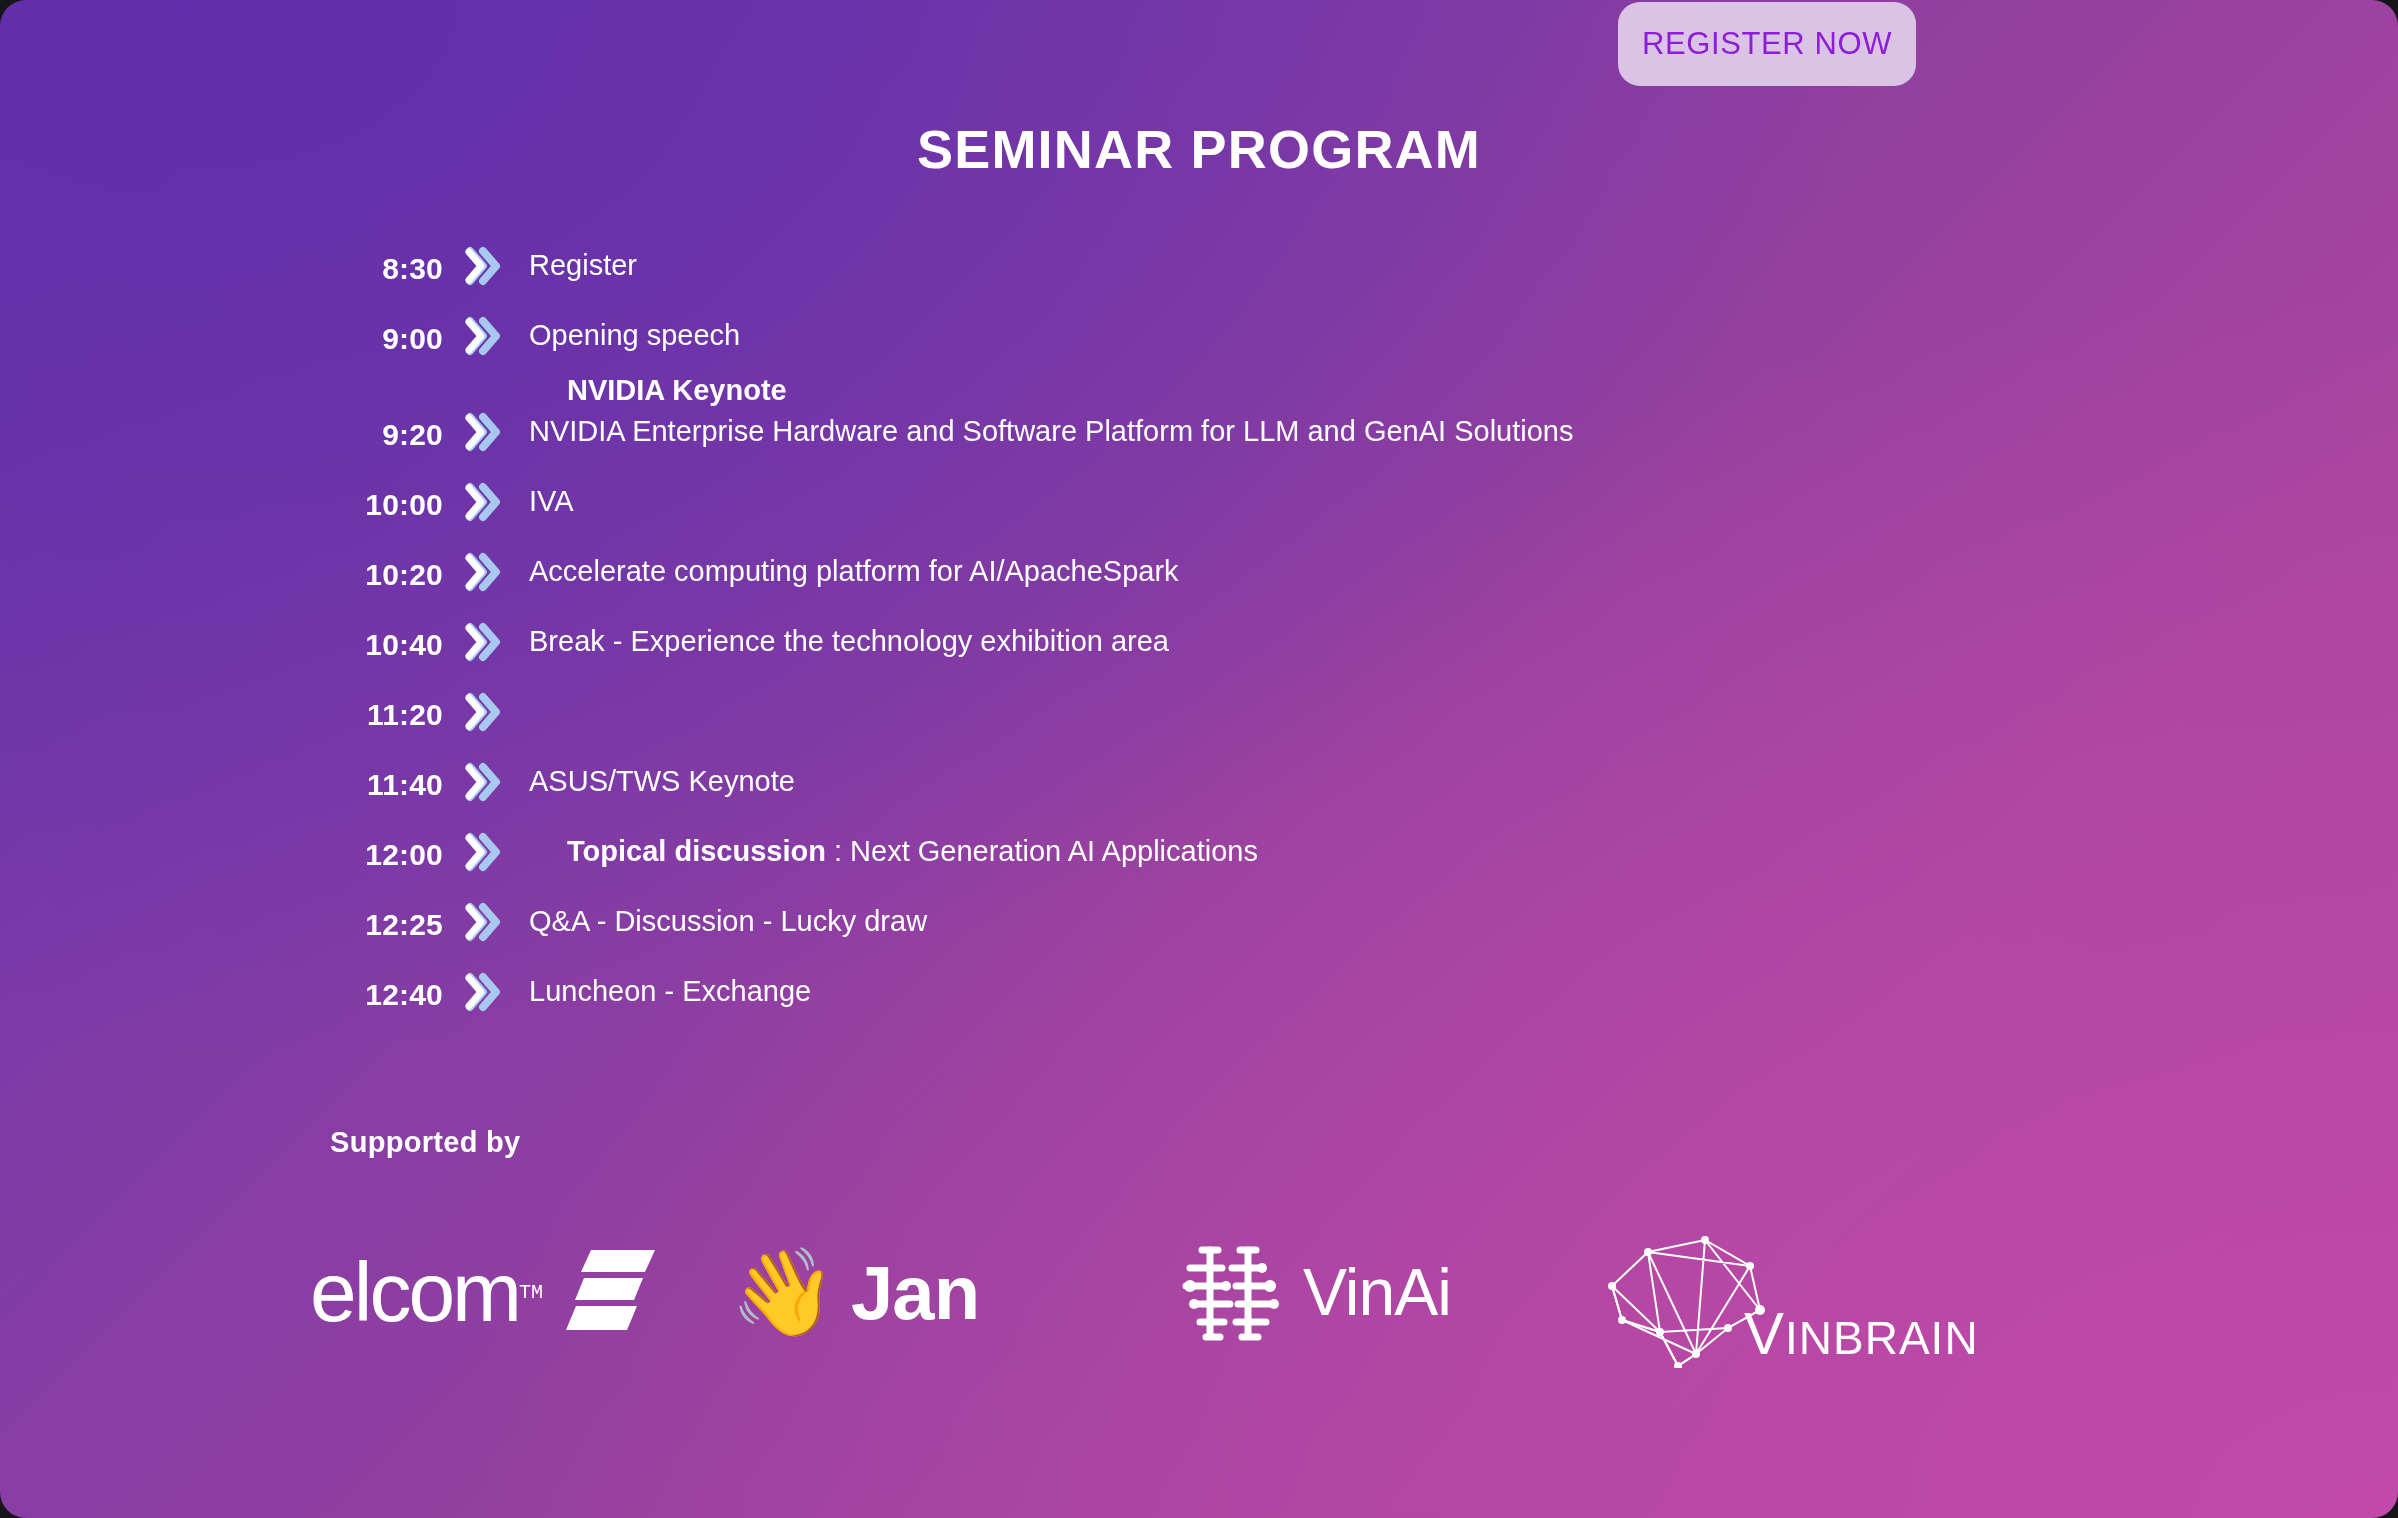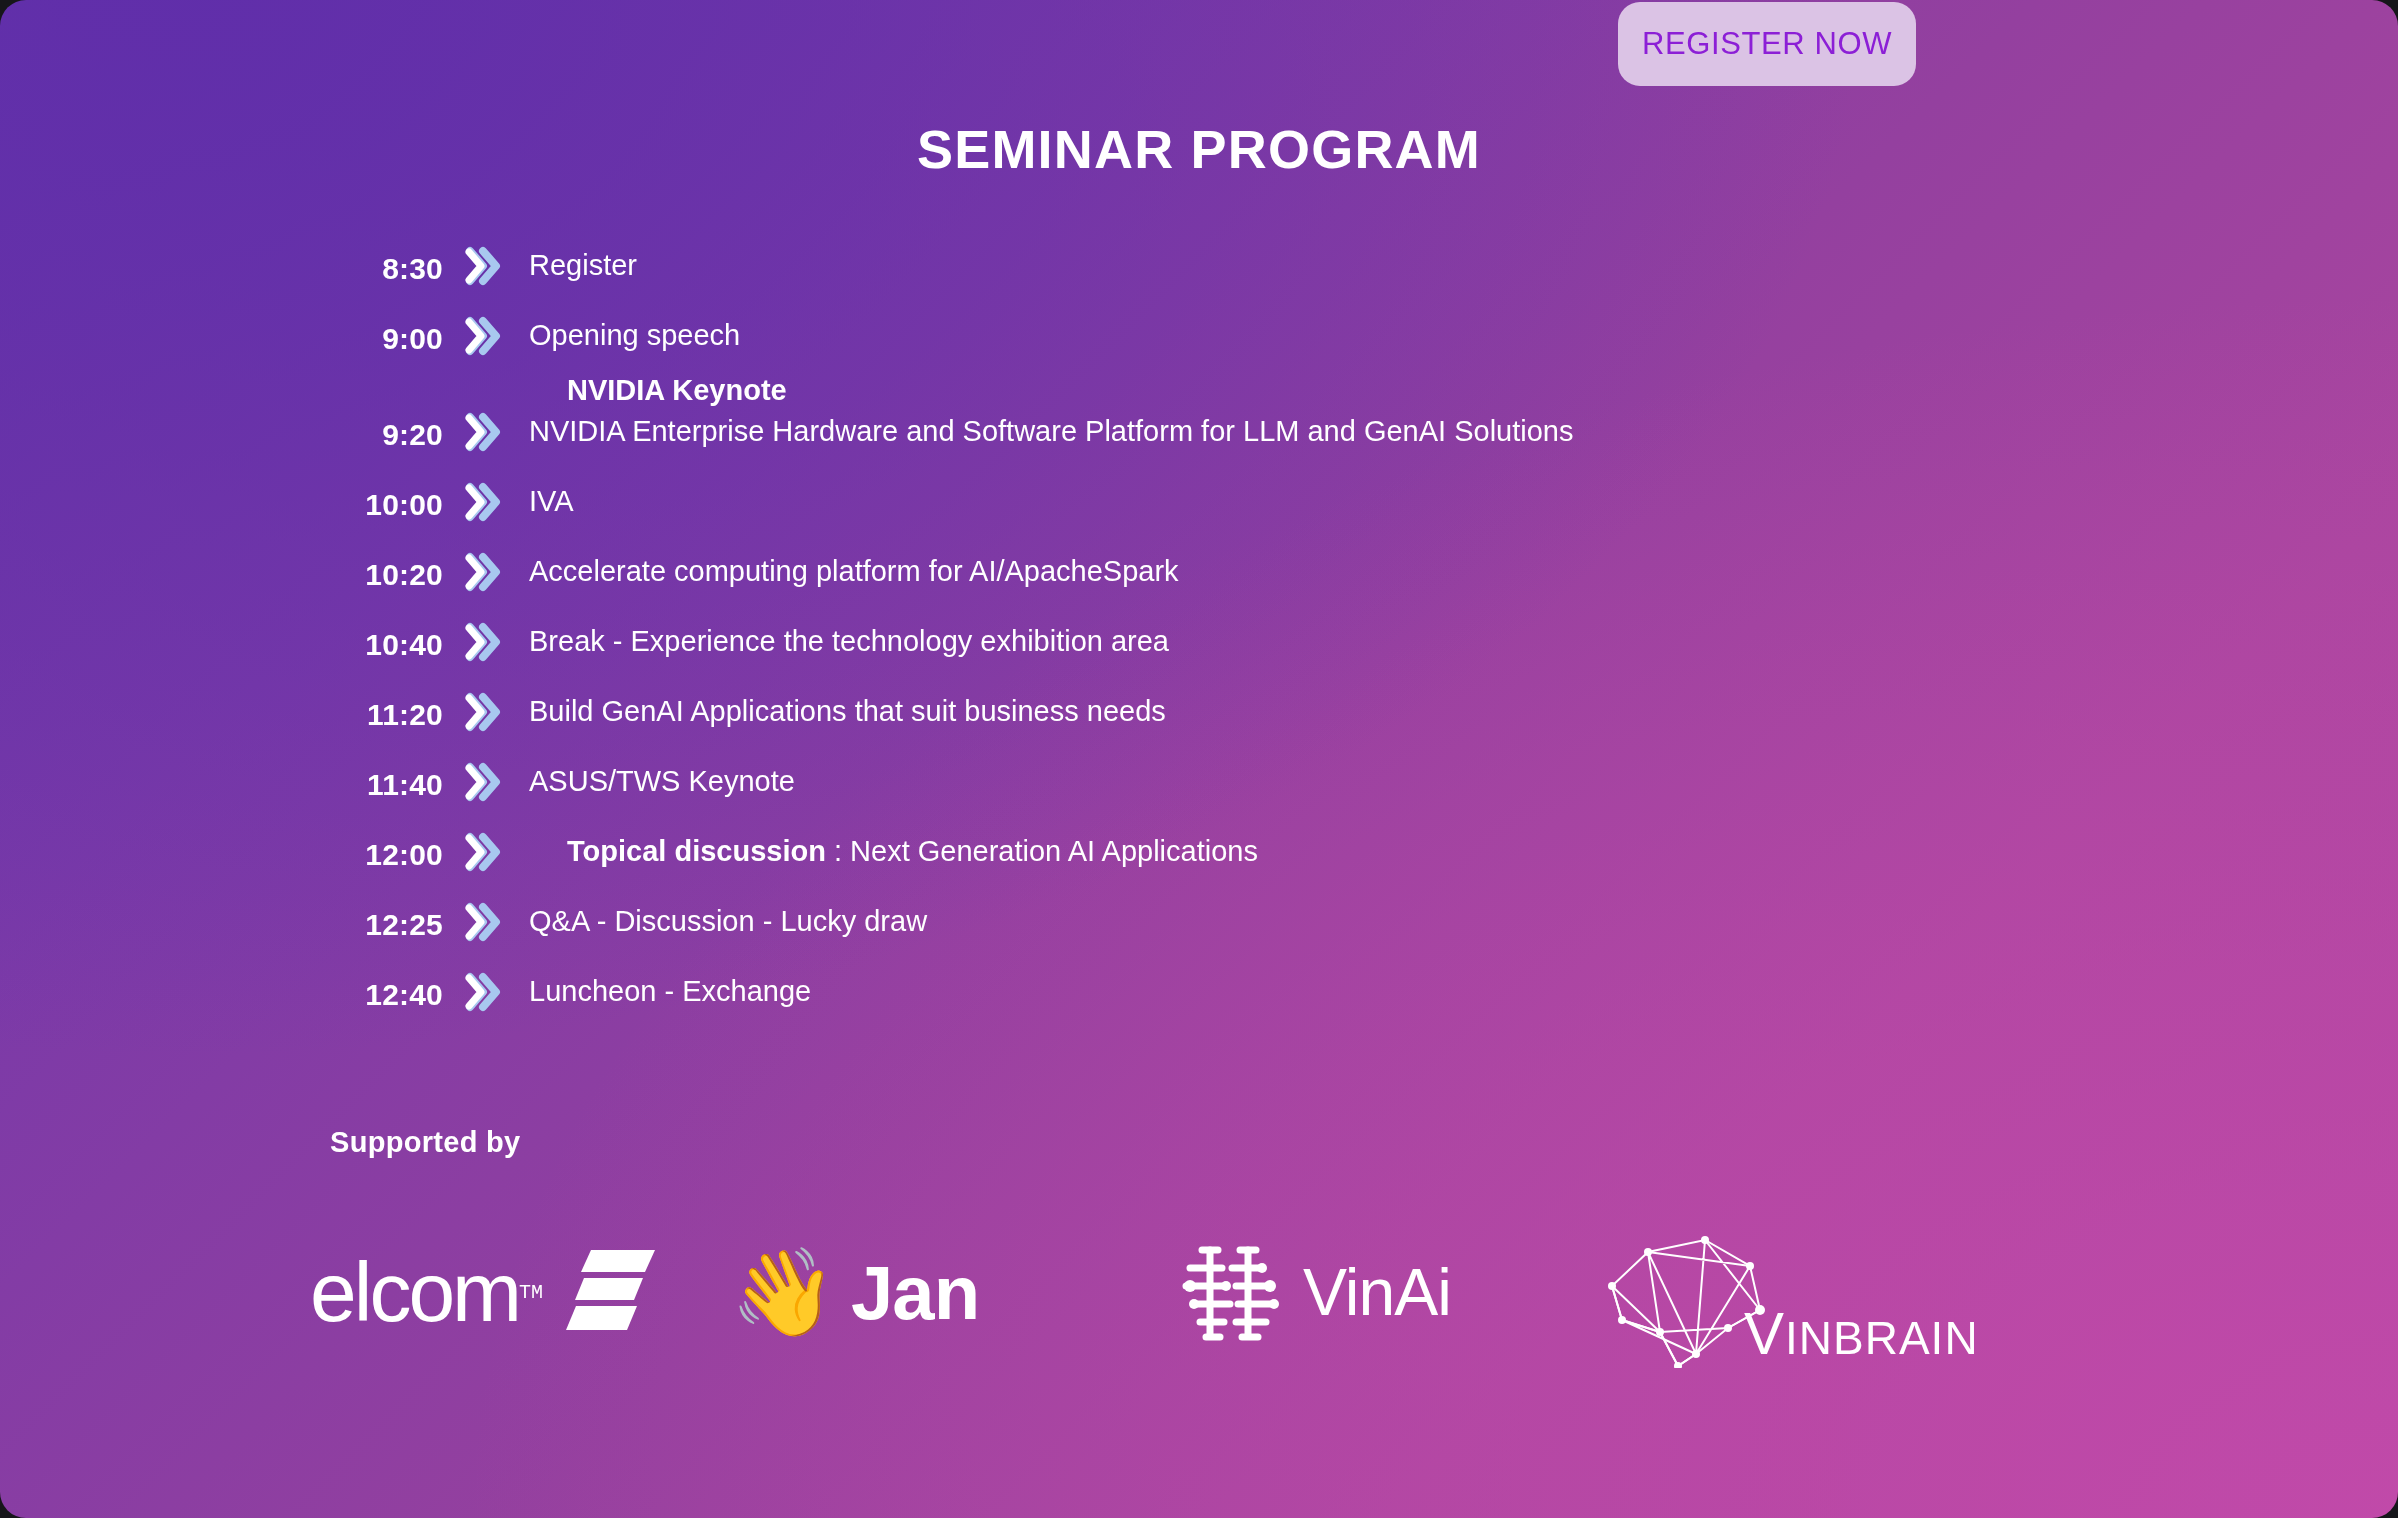--- a/index.html
+++ b/index.html
@@ -229,23 +229,20 @@
         </div>
       </div>
       <div class="agenda-row">
         <div class="row-time">11:20</div>
         <div class="row-chev">
           <svg width="46" height="40" viewBox="0 0 46 40" aria-hidden="true">
             <path d="M18,5 L31,20 L18,35" fill="none" stroke="#a8c8ef" stroke-width="8" stroke-linecap="round" stroke-linejoin="round"></path>
             <path d="M5,5 L18,20 L5,35" fill="none" stroke="#a8c8ef" stroke-width="8" stroke-linecap="round" stroke-linejoin="round"></path>
             <path d="M4,6 L16,20 L4,34" fill="none" stroke="#ffffff" stroke-width="7" stroke-linecap="round" stroke-linejoin="round"></path>
           </svg>
-        </div>
-        <div class="row-body">
-          <div><span>Build GenAI Applications that suit business needs</span></div>
         </div>
       </div>
       <div class="agenda-row">
         <div class="row-time">11:40</div>
         <div class="row-chev">
           <svg width="46" height="40" viewBox="0 0 46 40" aria-hidden="true">
             <path d="M18,5 L31,20 L18,35" fill="none" stroke="#a8c8ef" stroke-width="8" stroke-linecap="round" stroke-linejoin="round"></path>
             <path d="M5,5 L18,20 L5,35" fill="none" stroke="#a8c8ef" stroke-width="8" stroke-linecap="round" stroke-linejoin="round"></path>
             <path d="M4,6 L16,20 L4,34" fill="none" stroke="#ffffff" stroke-width="7" stroke-linecap="round" stroke-linejoin="round"></path>
           </svg>

